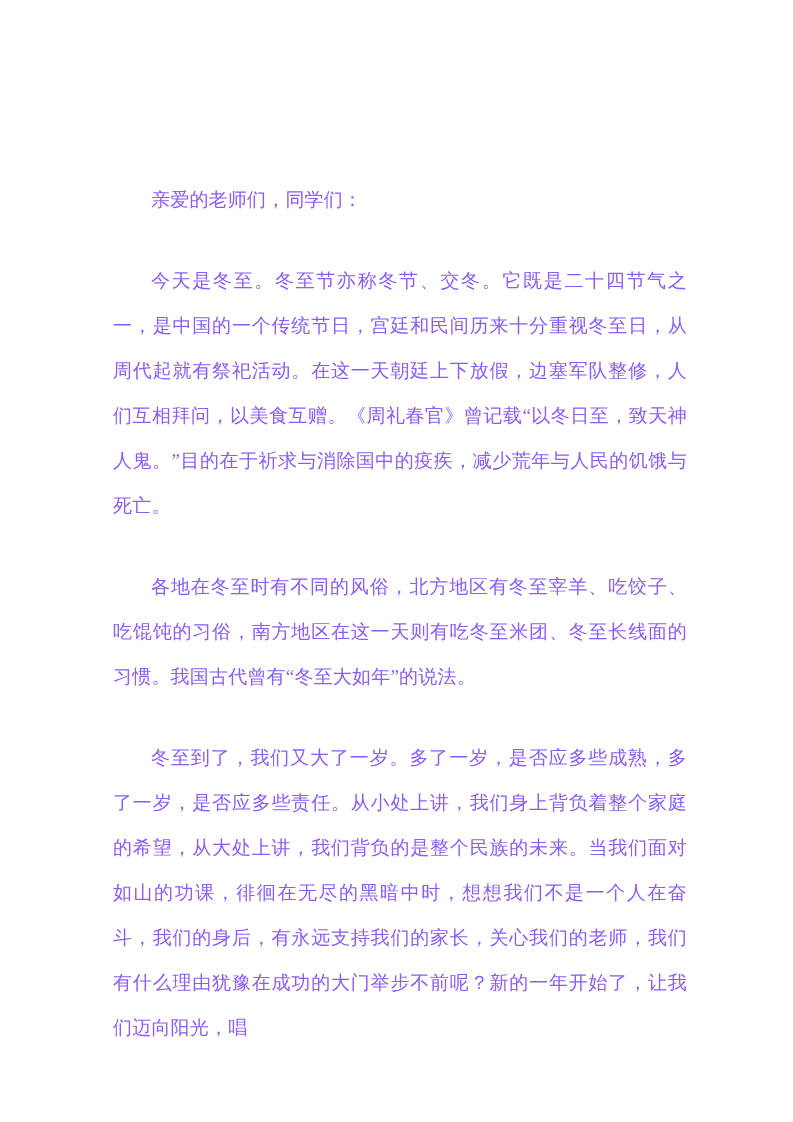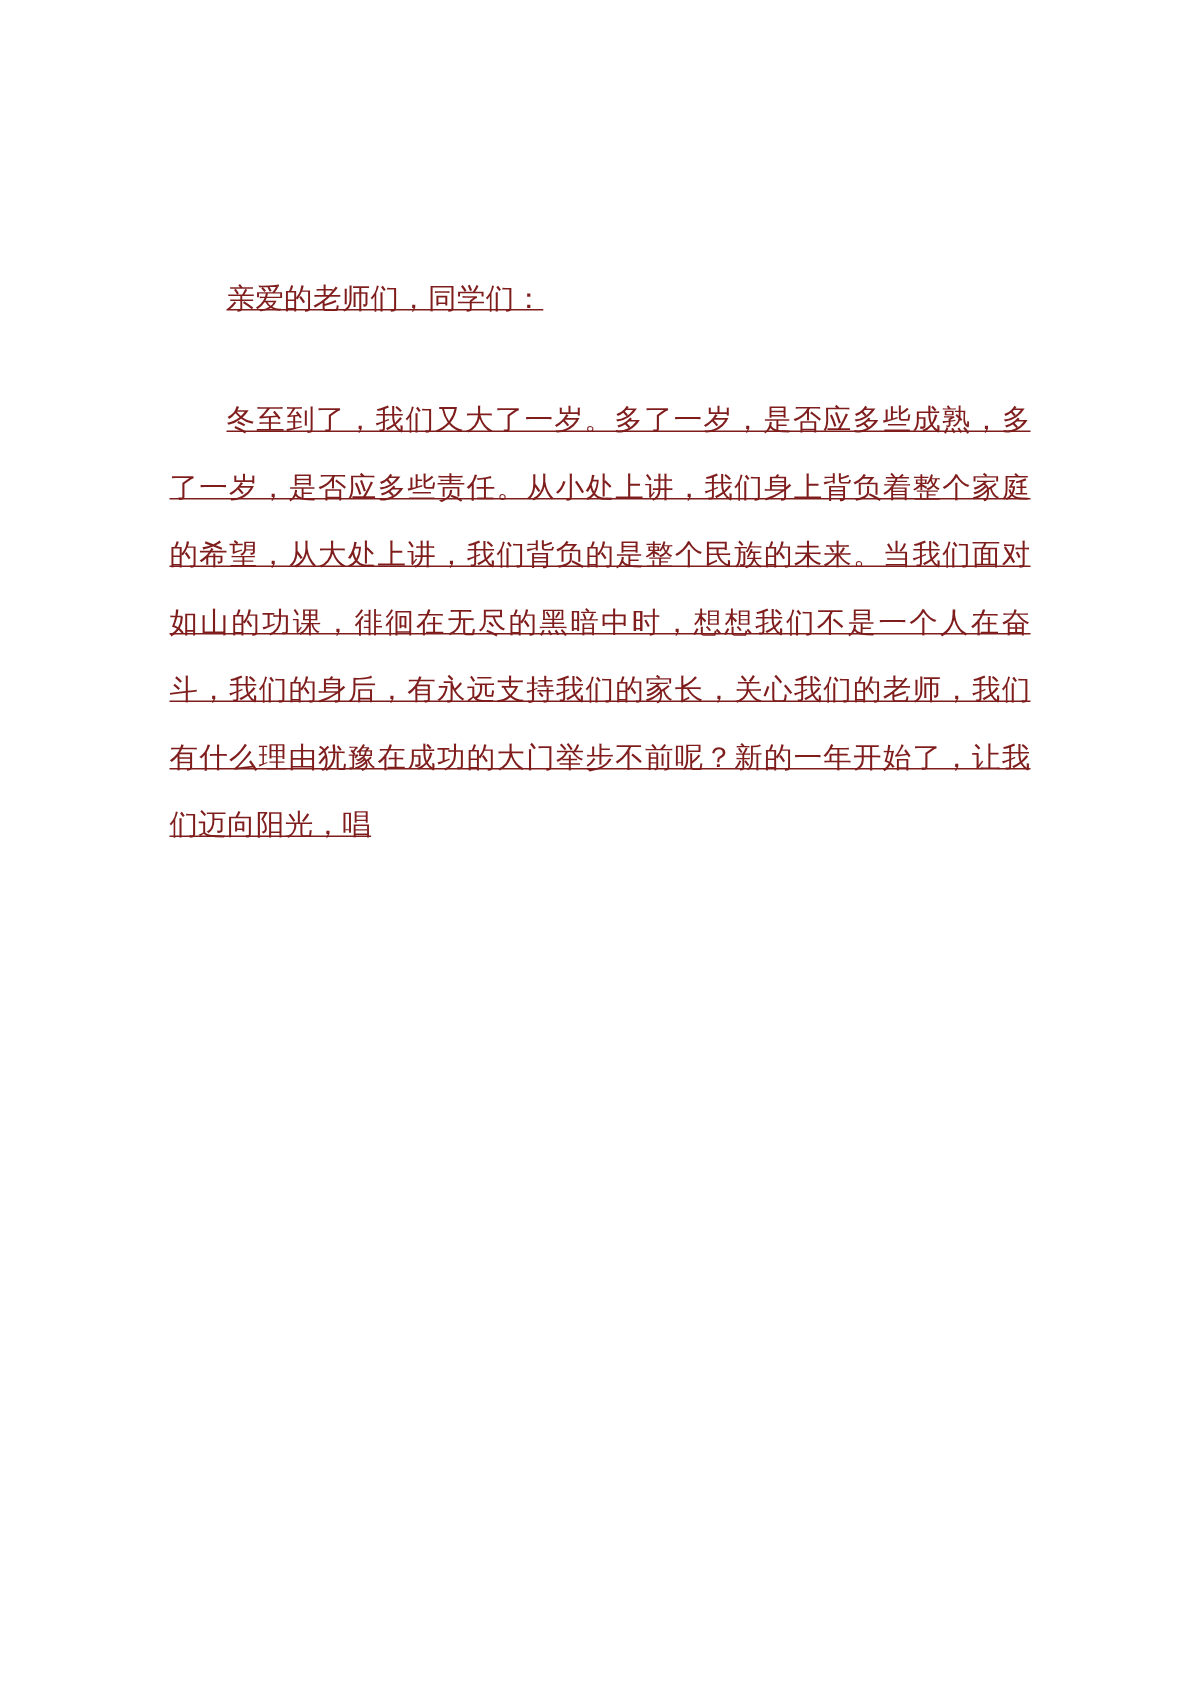--- a/index.html
+++ b/index.html
@@ -12,32 +12,33 @@
     height: 1122px;
     overflow: hidden;
     font-family: "Liberation Serif", "DejaVu Serif", serif;
   }
   .page {
     box-sizing: border-box;
     width: 793px;
     height: 894px;
     background: #ffffff;
     padding: 177px 106px 0 113px;
-    color: #7f1d1d;
-    text-decoration: underline;
+    color: #8b5cf6;
   }
   p.doc-para {
     margin: 0 0 36px 0;
     font-size: 19px;
     line-height: 45px;
     text-align: justify;
     text-indent: 2em;
     letter-spacing: 0.2px;
     word-break: break-all;
   }
 </style>
 </head>
 <body>
 
 <div class="page">
   <p class="doc-para">亲爱的老师们，同学们：</p>
+  <p class="doc-para">今天是冬至。冬至节亦称冬节、交冬。它既是二十四节气之一，是中国的一个传统节日，宫廷和民间历来十分重视冬至日，从周代起就有祭祀活动。在这一天朝廷上下放假，边塞军队整修，人们互相拜问，以美食互赠。《周礼春官》曾记载“以冬日至，致天神人鬼。”目的在于祈求与消除国中的疫疾，减少荒年与人民的饥饿与死亡。</p>
+  <p class="doc-para">各地在冬至时有不同的风俗，北方地区有冬至宰羊、吃饺子、吃馄饨的习俗，南方地区在这一天则有吃冬至米团、冬至长线面的习惯。我国古代曾有“冬至大如年”的说法。</p>
   <p class="doc-para">冬至到了，我们又大了一岁。多了一岁，是否应多些成熟，多了一岁，是否应多些责任。从小处上讲，我们身上背负着整个家庭的希望，从大处上讲，我们背负的是整个民族的未来。当我们面对如山的功课，徘徊在无尽的黑暗中时，想想我们不是一个人在奋斗，我们的身后，有永远支持我们的家长，关心我们的老师，我们有什么理由犹豫在成功的大门举步不前呢？新的一年开始了，让我们迈向阳光，唱</p>
 </div>
 
 </body></html>

